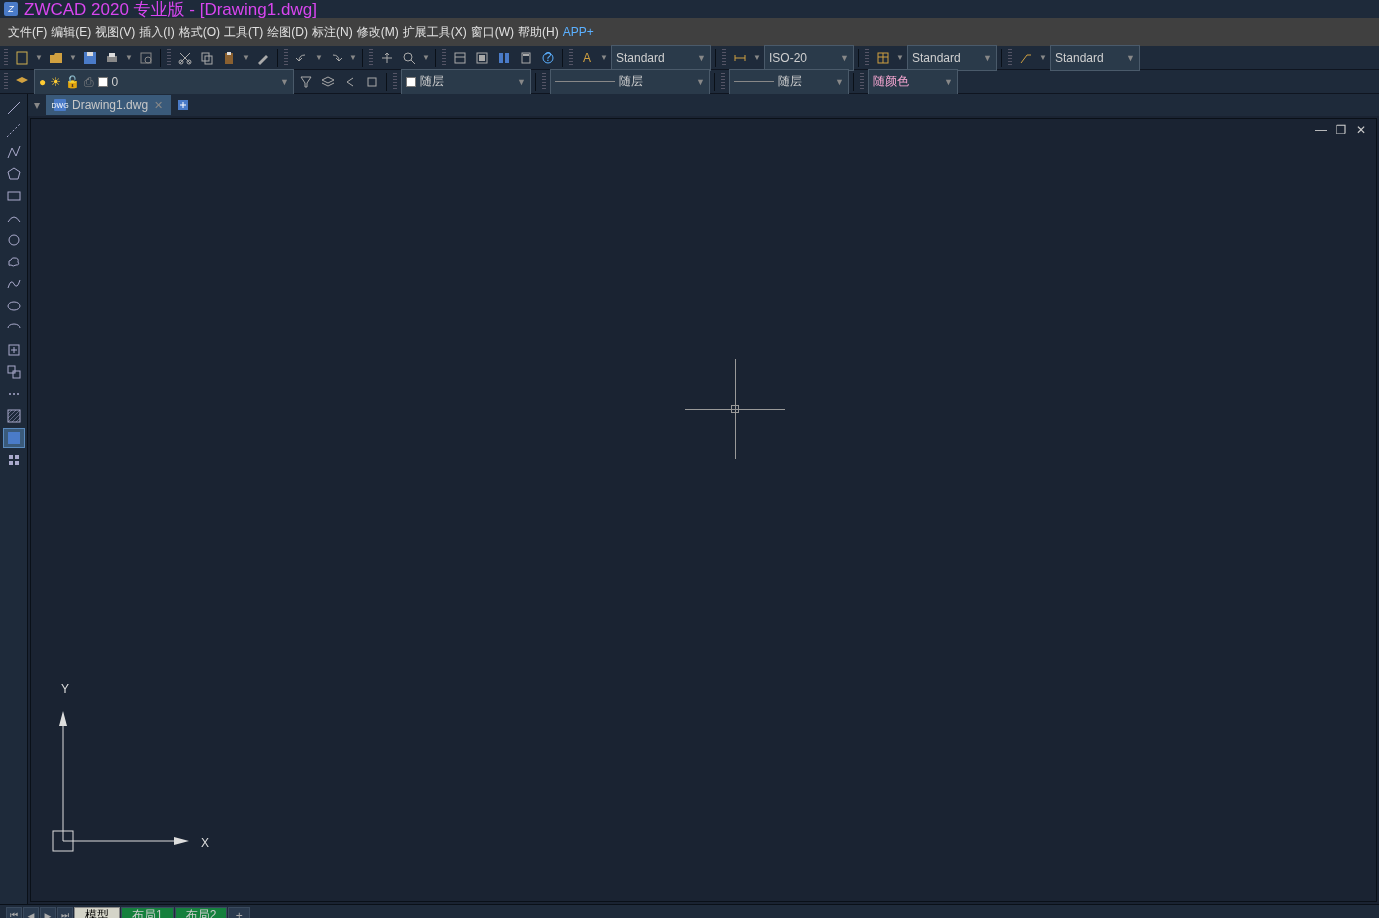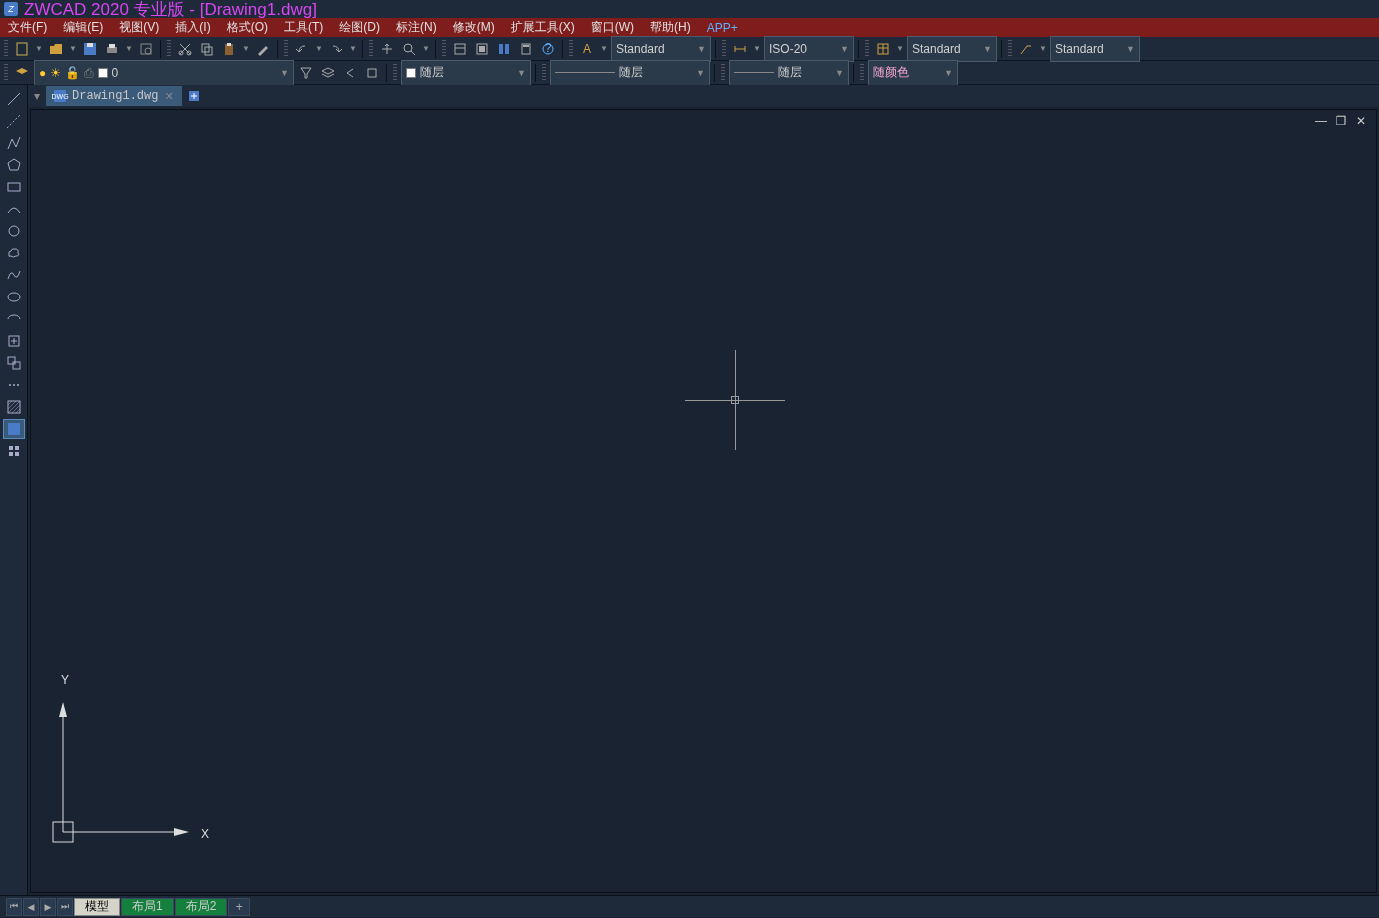--- a/index.html
+++ b/index.html
@@ -1,20 +1,20 @@
 <!DOCTYPE html>
 <html><head>
 <meta charset="utf-8">
 <style>
 *{box-sizing:border-box;margin:0;padding:0;font-family:"Microsoft YaHei",SimSun,Arial,sans-serif;font-size:12px;user-select:none}
 body{background:#1a2332;color:#c8c8c8;width:1379px;height:918px;overflow:hidden;position:relative}
 .titlebar{height:18px;background:#1e2a3a;display:flex;align-items:center;padding-left:4px;gap:6px}
 .app-icon{width:14px;height:14px;background:#4a7bc8;border-radius:2px;display:flex;align-items:center;justify-content:center;color:#fff;font-size:9px;font-style:italic}
 .titlebar-text{color:#d946ef;font-size:17px}
-.menubar{height:19px;background:#7f1d1d;display:flex;align-items:center;padding-left:8px;gap:16px}
+.menubar{height:28px;background:#404040;display:flex;align-items:center;padding-left:8px;gap:4px}
 .menu-item{color:#e0e0e0;font-size:12px;cursor:pointer;white-space:nowrap}
 .app-plus{color:#5bb0ff}
 .toolbar-row{height:24px;background:#1e2a3a;display:flex;align-items:center;border-bottom:1px solid #0f1520;padding:0 2px;gap:2px}
 .tb-grip{width:4px;height:18px;background:repeating-linear-gradient(to bottom,#556 0,#556 1px,transparent 1px,transparent 3px);margin:0 2px}
 .tb-btn{width:20px;height:20px;display:flex;align-items:center;justify-content:center;cursor:pointer;color:#a0b0c0}
 .tb-dd{width:10px;height:20px;display:flex;align-items:center;justify-content:center;color:#888;font-size:8px;cursor:pointer}
 .tb-sep{width:1px;height:18px;background:#0a1018;margin:0 2px}
 .combo{display:flex;align-items:center;background:#2a3a4a;border:1px solid #4a5a6a;height:26px;min-width:140px;padding:0 4px;gap:4px;color:#d0d0d0}
 .combo-arrow{margin-left:auto;font-size:9px;color:#888}
 .swatch{width:10px;height:10px;border:1px solid #777;background:#fff}
@@ -401,21 +401,21 @@
           <rect x="9" y="9" width="4" height="4" fill="#aac"></rect>
         </svg>
       </div>
   </div>
 
   <div class="main-area">
     <div class="doc-tabs">
       <span style="color:#888;padding:0 4px">▾</span>
       <div class="doc-tab active">
         <div class="doc-icon">DWG</div>
-        <span style="font-family:Liberation Mono, monospace">Drawing1.dwg</span>
+        <span style="font-family:Liberation Sans, sans-serif">Drawing1.dwg</span>
         <span class="doc-close">✕</span>
       </div>
       <div class="new-tab">
           <svg width="14" height="14">
             <rect x="2" y="2" width="10" height="10" fill="#4a7bc8"></rect>
             <path d="M7 4 L7 10 M4 7 L10 7" stroke="#fff"></path>
           </svg>
         </div>
     </div>
 

